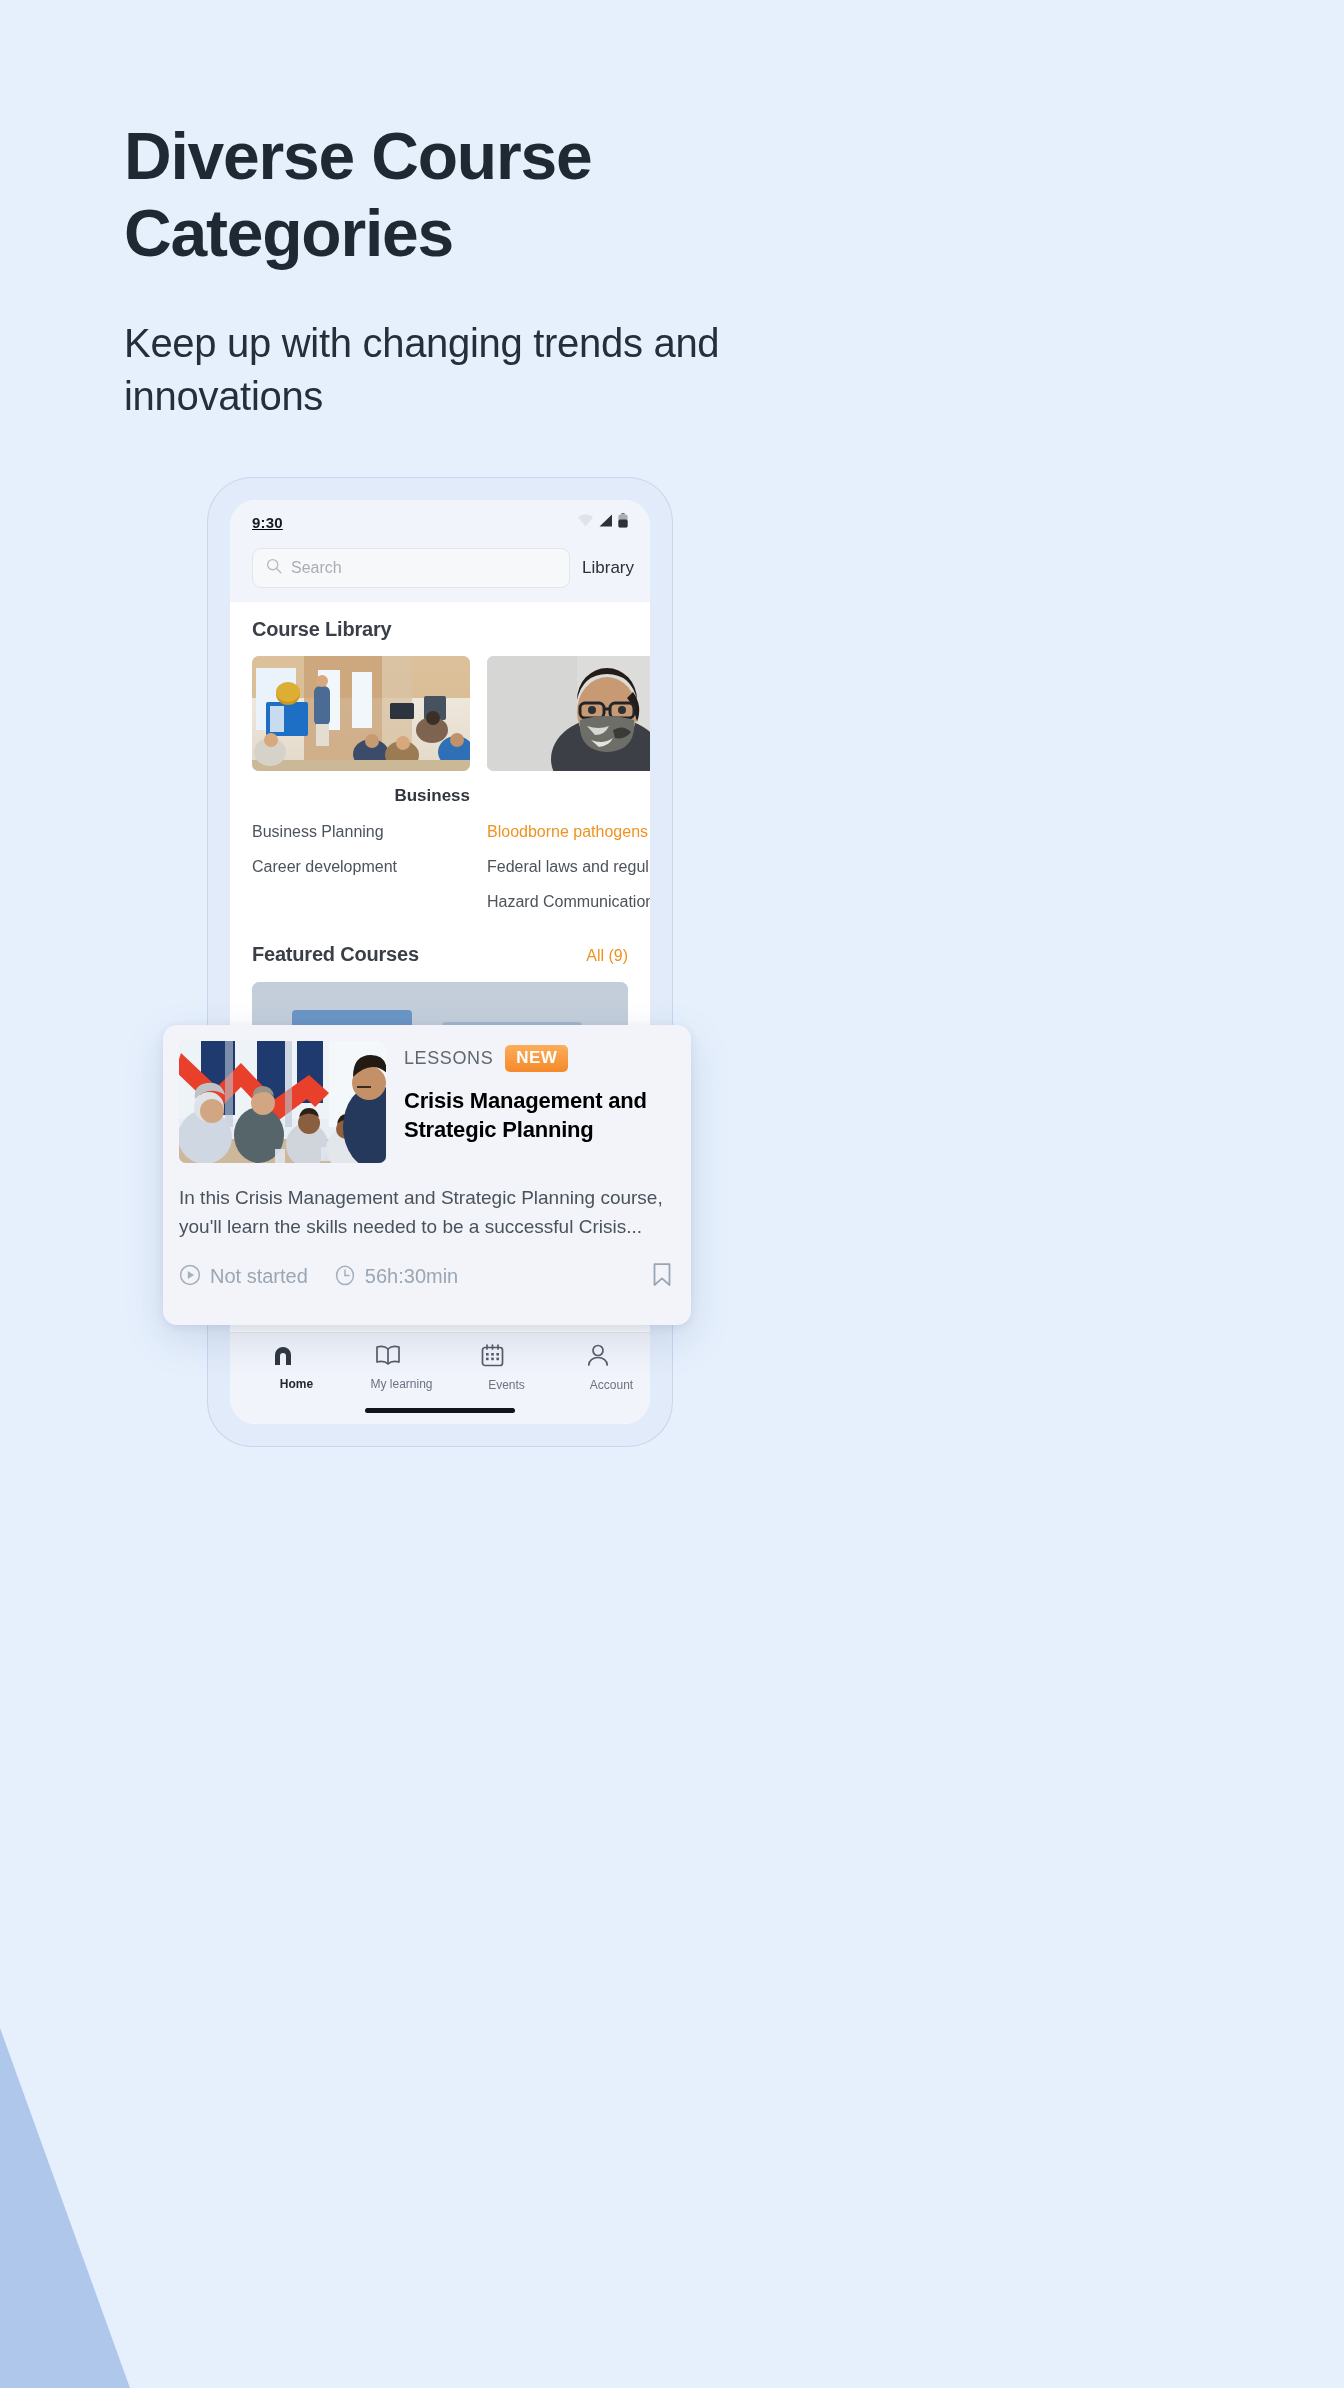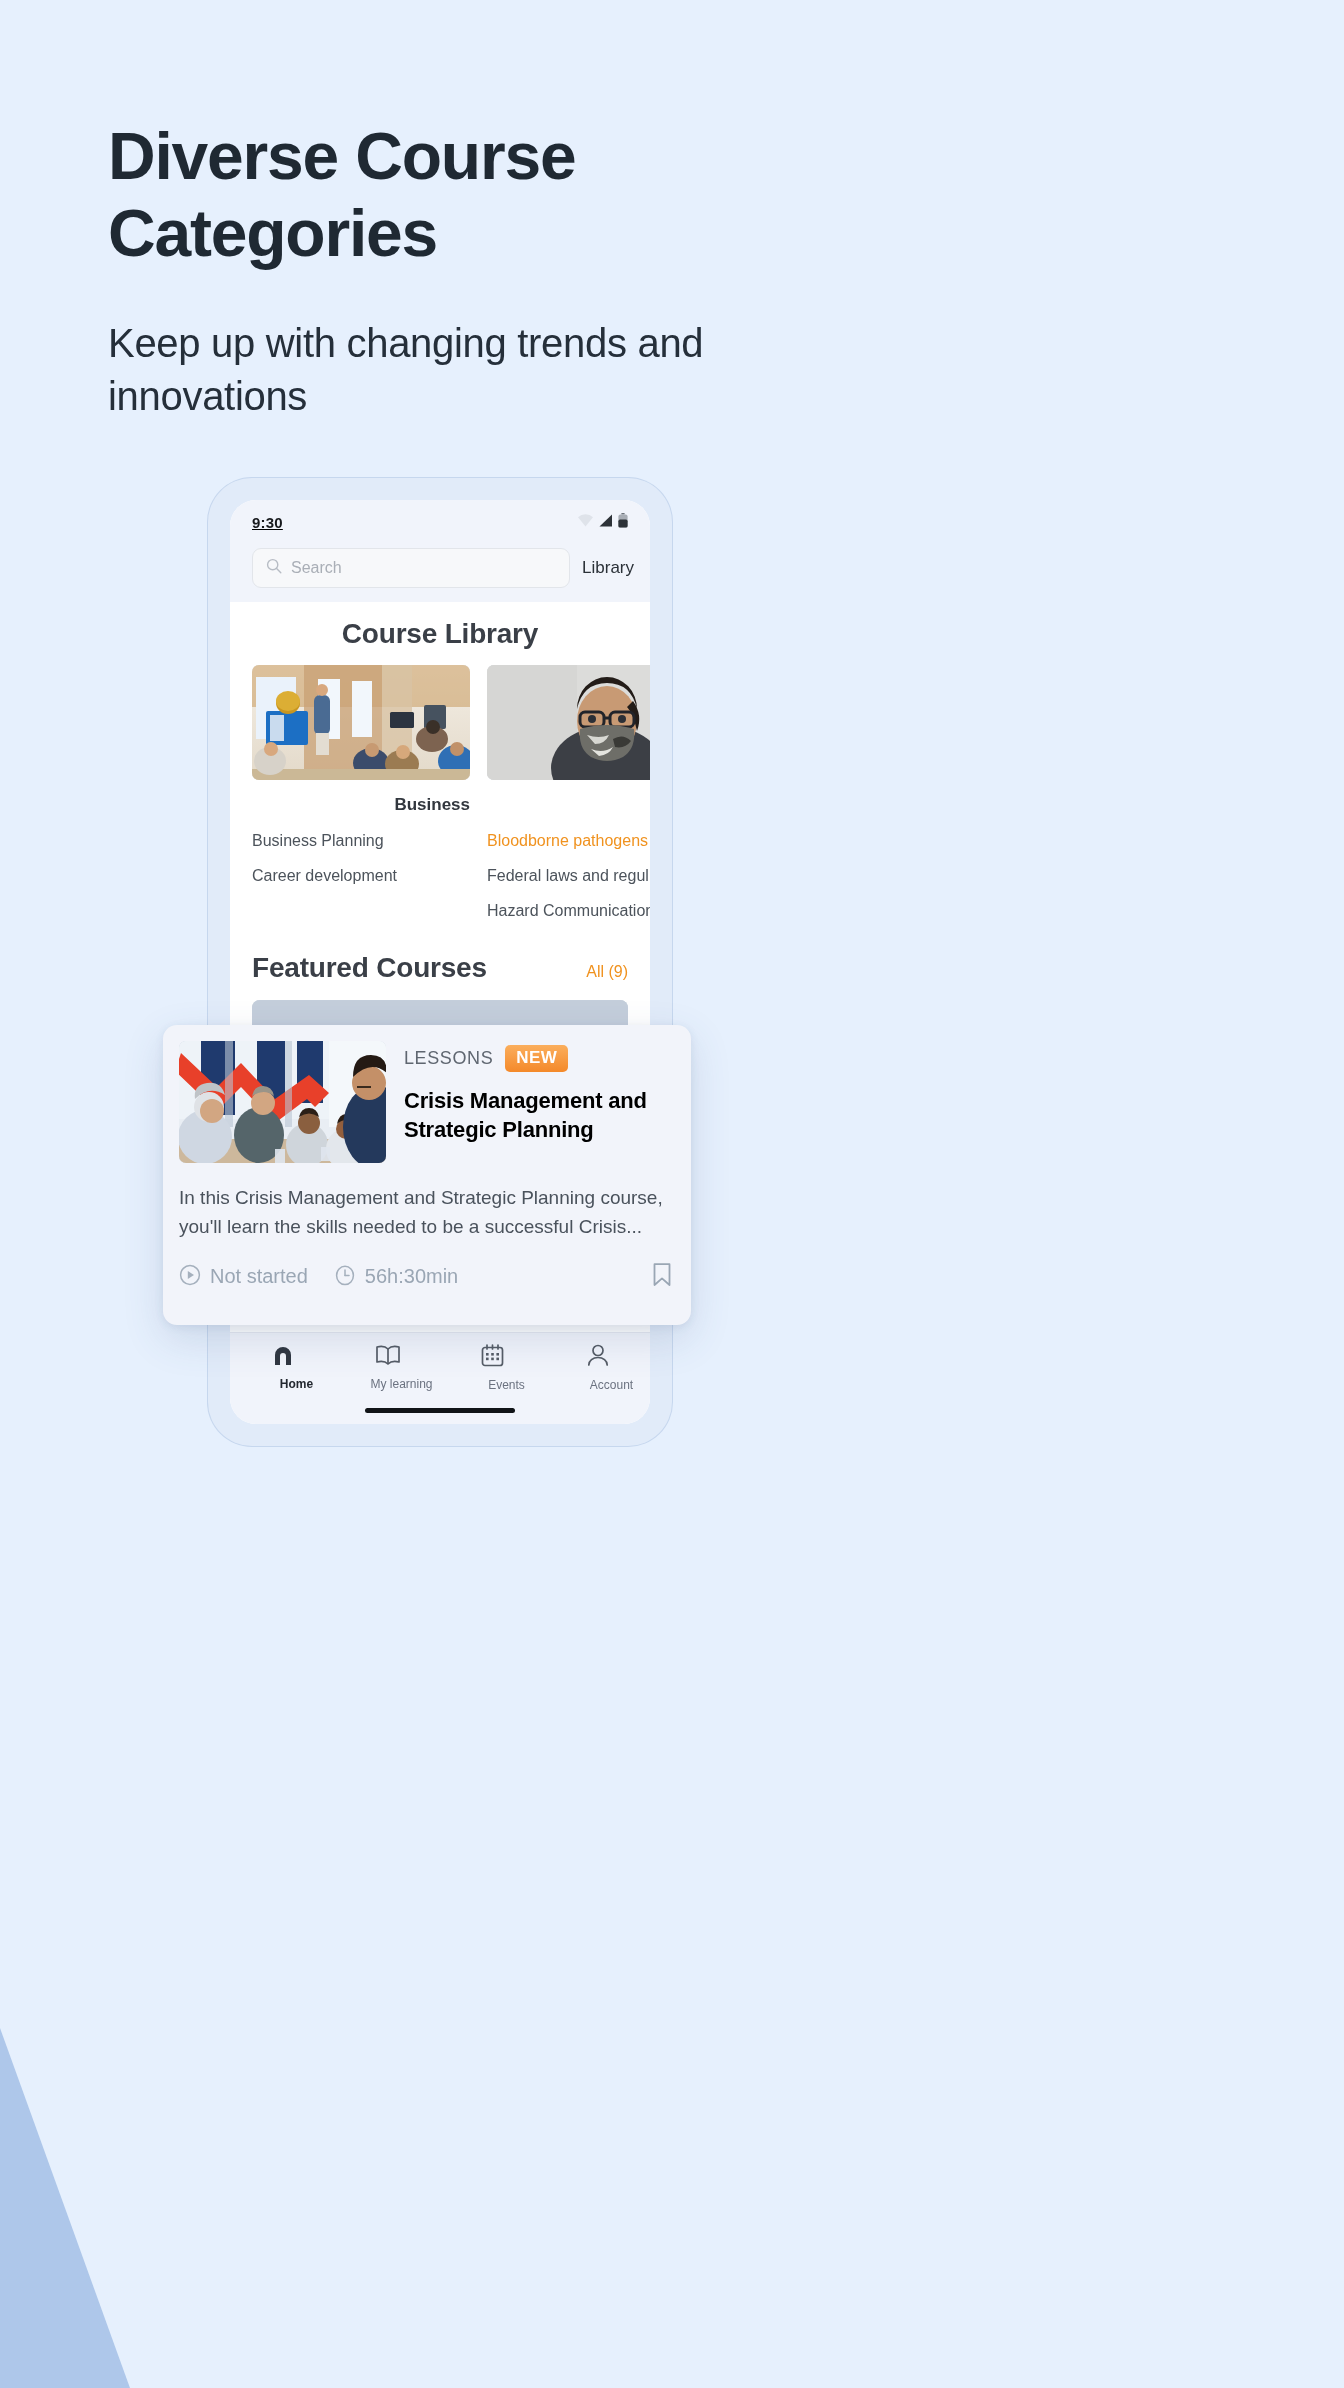--- a/index.html
+++ b/index.html
@@ -12,21 +12,21 @@
   }
 
   
   .corner-wedge{
     position:absolute; left:0; bottom:0; width:250px; height:520px;
     overflow:hidden; pointer-events:none;
   }
   .corner-wedge svg{ display:block; }
 
   
-  .hero{ position:absolute; left:108px; top:118px; width:1000px; }
+  .hero{ position:absolute; left:124px; top:118px; width:1000px; }
   .hero-title{
     font-size:66px; line-height:1.16; font-weight:bold; color:#1f2933;
     letter-spacing:-1.2px; max-width:620px;
   }
   .hero-sub{
     margin-top:46px; font-size:40px; line-height:1.33; color:#252f3a;
     font-weight:400; max-width:620px; letter-spacing:-0.3px;
   }
 
   
@@ -58,21 +58,21 @@
     flex:1; height:40px; background:#f7f8fa; border:1px solid #e2e5ea;
     border-radius:9px; display:flex; align-items:center; gap:9px; padding:0 13px;
   }
   .search-ph{ font-size:16px; color:#a9aeb6; }
   .library-link{ font-size:17px; color:#2b3138; white-space:nowrap; }
 
   
   .screen-body{ flex:1 1 auto; background:#fff; overflow:hidden; position:relative; }
 
   .sec-title{
-    font-size:28px; font-weight:bold; color:#3a3f47; letter-spacing:-.2px;text-align:center;
+    font-size:20px; font-weight:bold; color:#3a3f47; letter-spacing:-.2px;
   }
   .pad{ padding:0 22px; }
 
   .catalog-head{ padding-top:16px; }
 
   .cat-grid{
     display:flex; gap:17px; margin-top:15px;
   }
   .cat-col{ width:218px; flex:0 0 auto; }
   .cat-thumb{

